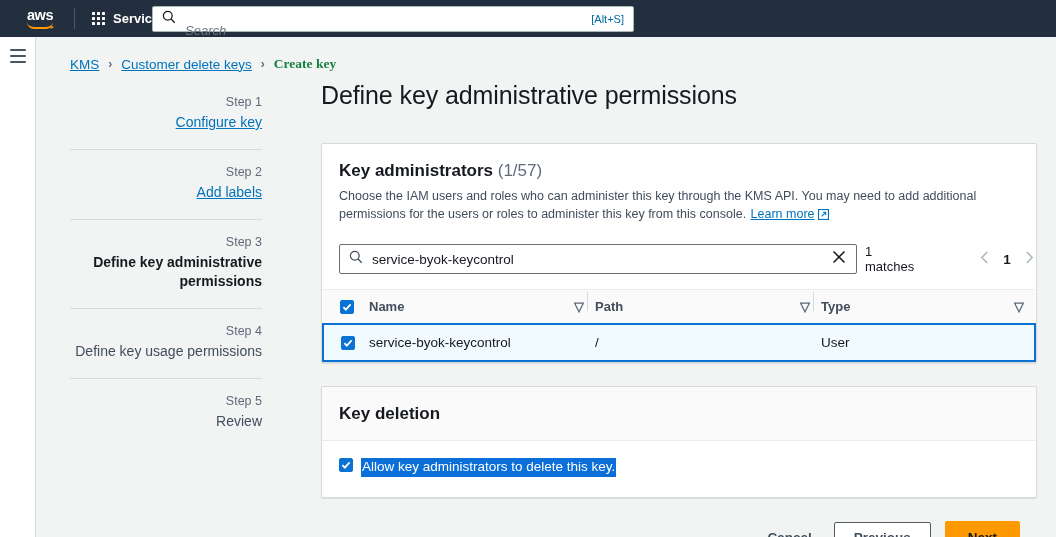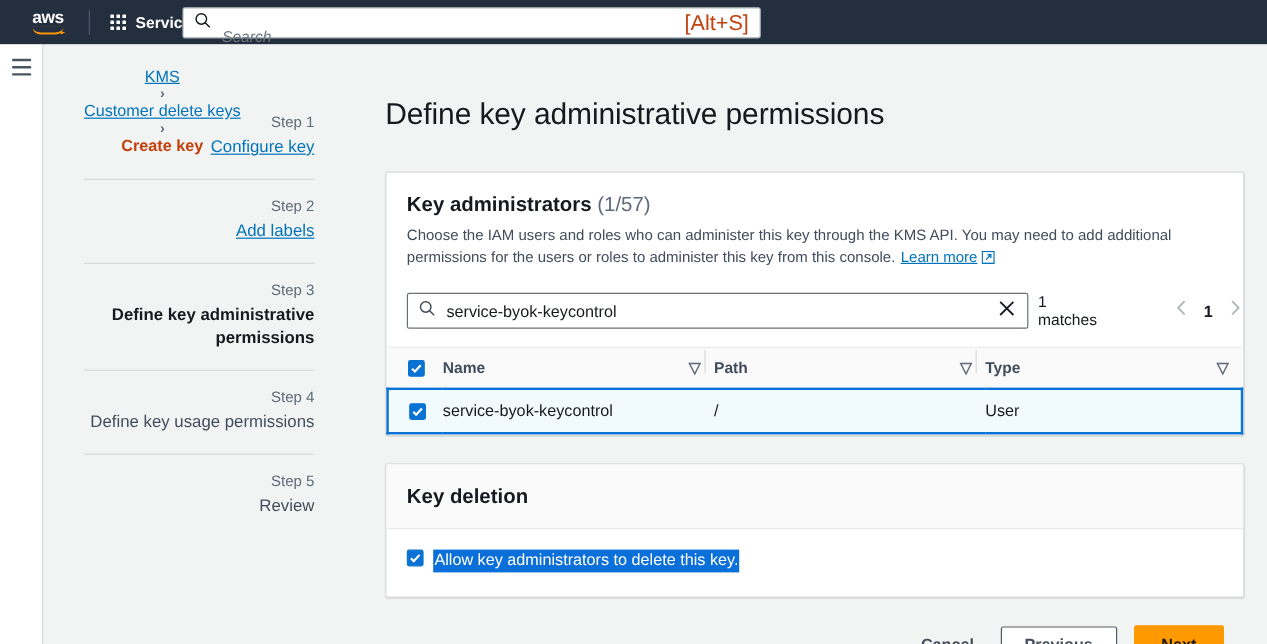--- a/index.html
+++ b/index.html
@@ -58,21 +58,21 @@
     width: 482px; height: 26px;
     background: #ffffff; border: 1px solid #aab7b8;
     border-radius: 2px;
     display: flex; align-items: center; padding: 0 9px;
   }
   .searchbar svg { flex: none; }
   .search-placeholder {
     flex: 1; margin-left: 9px; color: #6e7780;
     font-size: 13px; font-style: italic; margin-top: 22px;
   }
-  .search-hint { color: #c2410c; font-size: 18px; }
+  .search-hint { color: #0369a1; font-size: 11px; }
 
   
   .leftrail {
     position: absolute; top: 37px; left: 0;
     width: 36px; height: 500px;
     background: #ffffff; border-right: 1px solid #d5dbdb;
   }
   .hamburger {
     position: absolute; left: 10px; top: 12px;
     width: 16px; cursor: pointer;
@@ -86,29 +86,29 @@
   
   .page {
     position: absolute; top: 37px; left: 37px;
     width: 1019px; height: 500px;
     background: #f2f3f3;
   }
 
   
   .breadcrumb {
     position: absolute; left: 33px; top: 19px;
-    display: flex; align-items: center; font-size: 13.5px; flex-direction: column;
+    display: flex; align-items: center; font-size: 13.5px;
   }
   .bc-link {
     color: #0073bb; text-decoration: underline; cursor: pointer;
   }
   .bc-sep {
     color: #5f6b7a; margin: 0 9px; font-size: 12px; font-weight: 700;
   }
-  .bc-current { color: #c2410c; font-weight: 700; }
+  .bc-current { color: #15803d; font-weight: 700; font-family: Liberation Serif, serif; }
 
   
   .steps {
     position: absolute; left: 33px; top: 58px; width: 192px; text-align: right;
   }
   .step { padding: 0 0 0 0; }
   .step-num {
     color: #5f6b7a; font-size: 12.5px; margin-bottom: 4px;
   }
   .step-title { font-size: 14px; line-height: 19px; }

